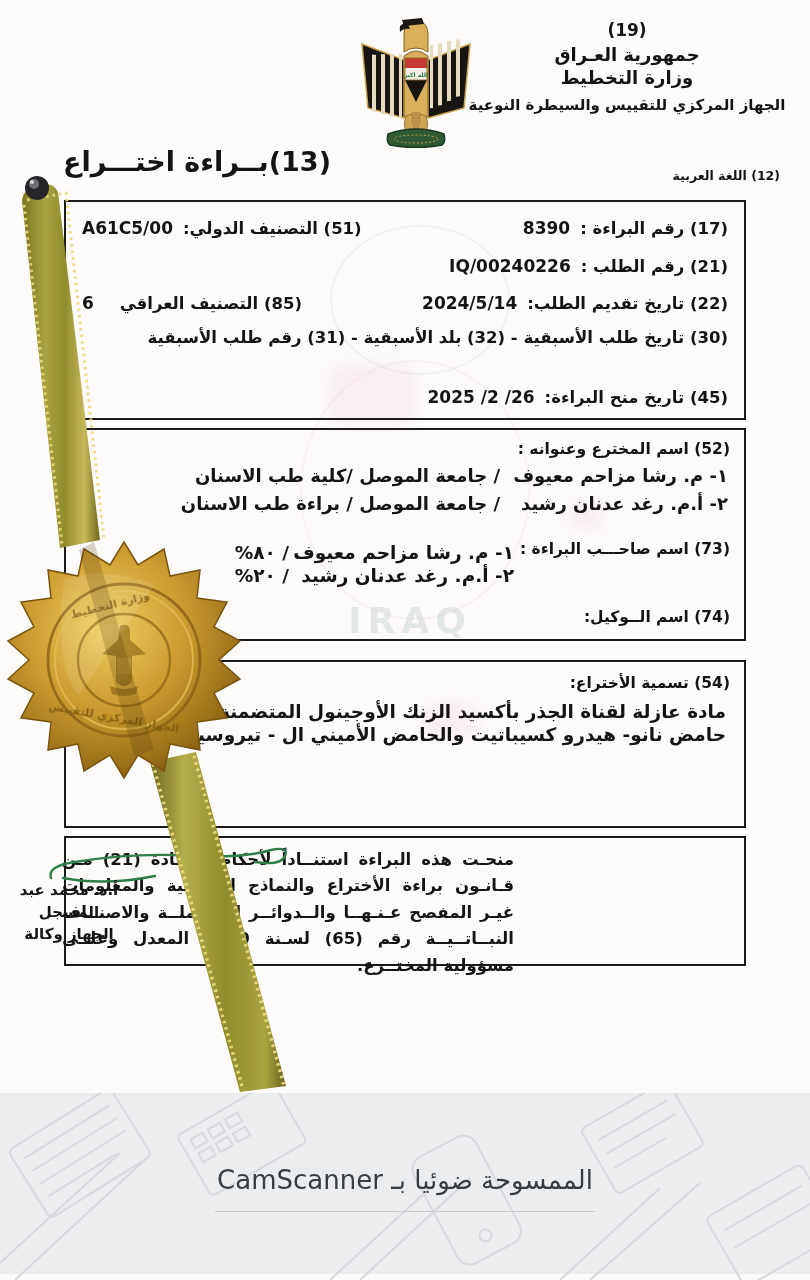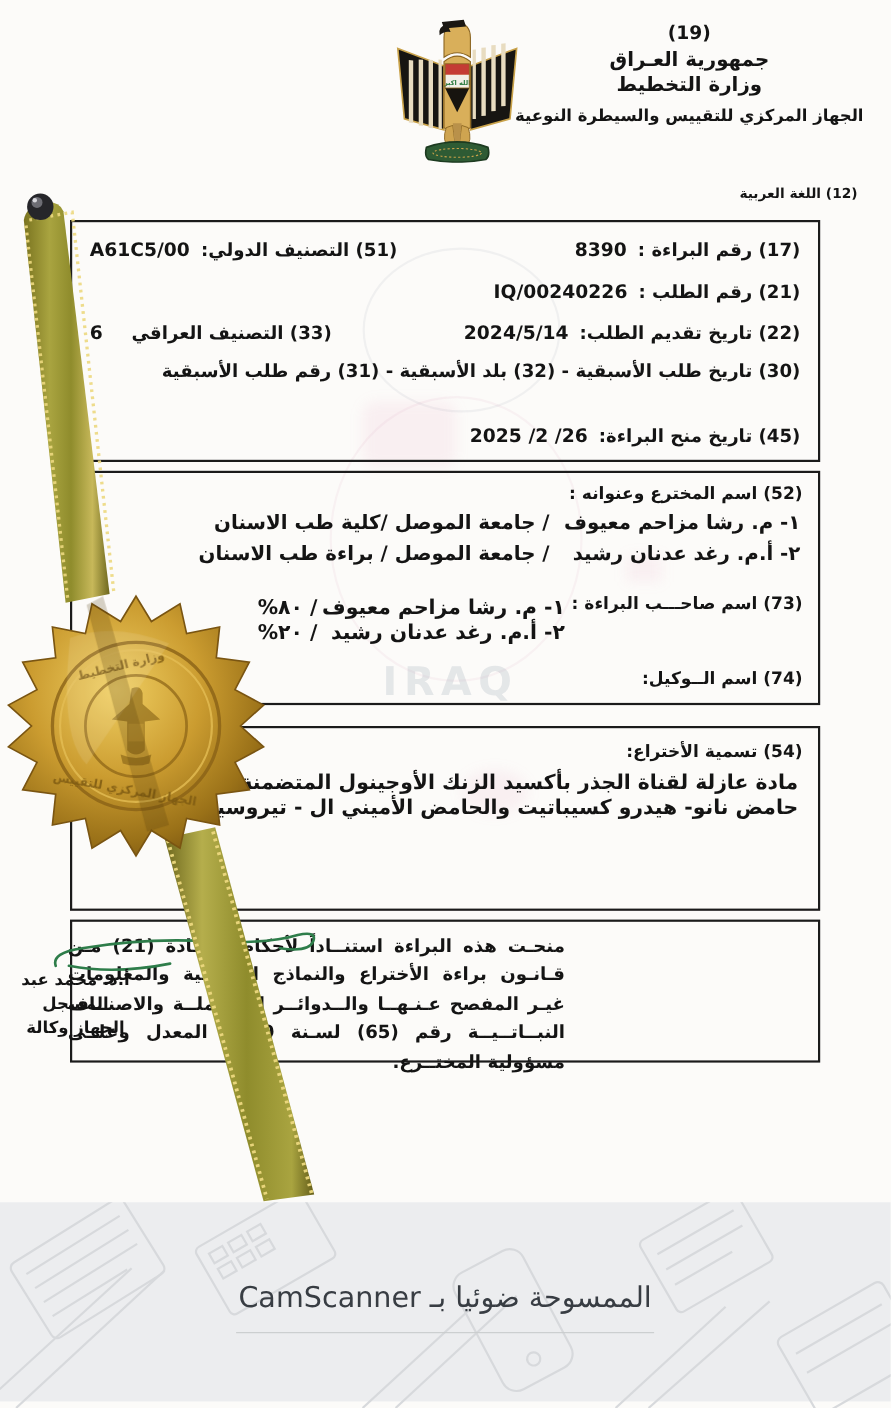--- a/index.html
+++ b/index.html
@@ -145,20 +145,21 @@
   </svg>
 
   <div class="hdr">
     <div class="code">(19)</div>
     <div class="l1">جمهورية العـراق</div>
     <div class="l2">وزارة التخطيط</div>
     <div class="l3">الجهاز المركزي للتقييس والسيطرة النوعية</div>
   </div>
   <div class="lang-note">(12) اللغة العربية</div>
 
+  <div class="doc-title">(13)بــراءة اختـــراع</div>
 
   <div class="box box1">
     <div class="row b1-r1">
       <div class="pair">
         <span class="lbl">(17) رقم البراءة :</span>
         <span class="val">8390</span>
       </div>
       <div class="pair left-col">
         <span class="lbl">(51) التصنيف الدولي:</span>
         <span class="val">A61C5/00</span>
@@ -169,21 +170,21 @@
         <span class="lbl">(21) رقم الطلب :</span>
         <span class="val">IQ/00240226</span>
       </div>
     </div>
     <div class="row b1-r3">
       <div class="pair">
         <span class="lbl">(22) تاريخ تقديم الطلب:</span>
         <span class="val">2024/5/14</span>
       </div>
       <div class="pair left-col" style="gap:26px;">
-        <span class="lbl">(33) التصنيف العراقي</span>
+        <span class="lbl">(85) التصنيف العراقي</span>
         <span class="val">6</span>
       </div>
     </div>
     <div class="b1-r4">(30) تاريخ طلب الأسبقية    -   (32) بلد الأسبقية    -   (31) رقم طلب الأسبقية</div>
     <div class="row b1-r5" style="justify-content:flex-start;">
       <div class="pair">
         <span class="lbl">(45) تاريخ منح البراءة:</span>
         <span class="val">26/ 2/ 2025</span>
       </div>
     </div>

